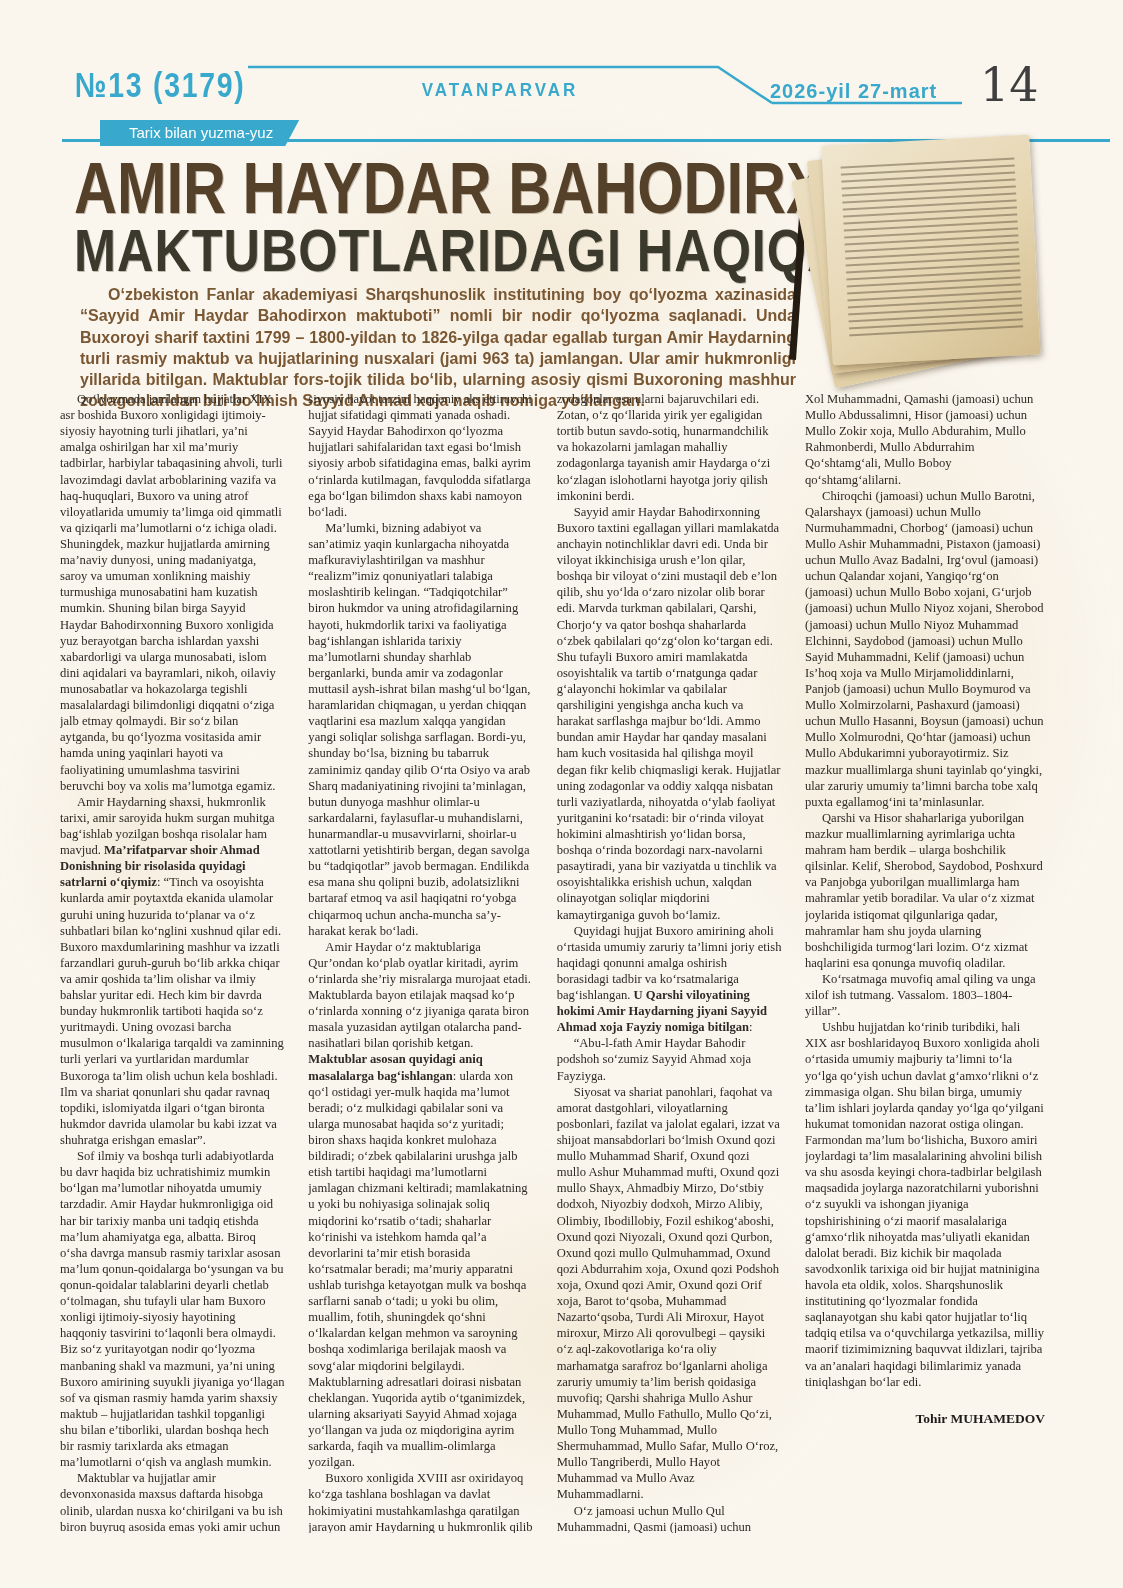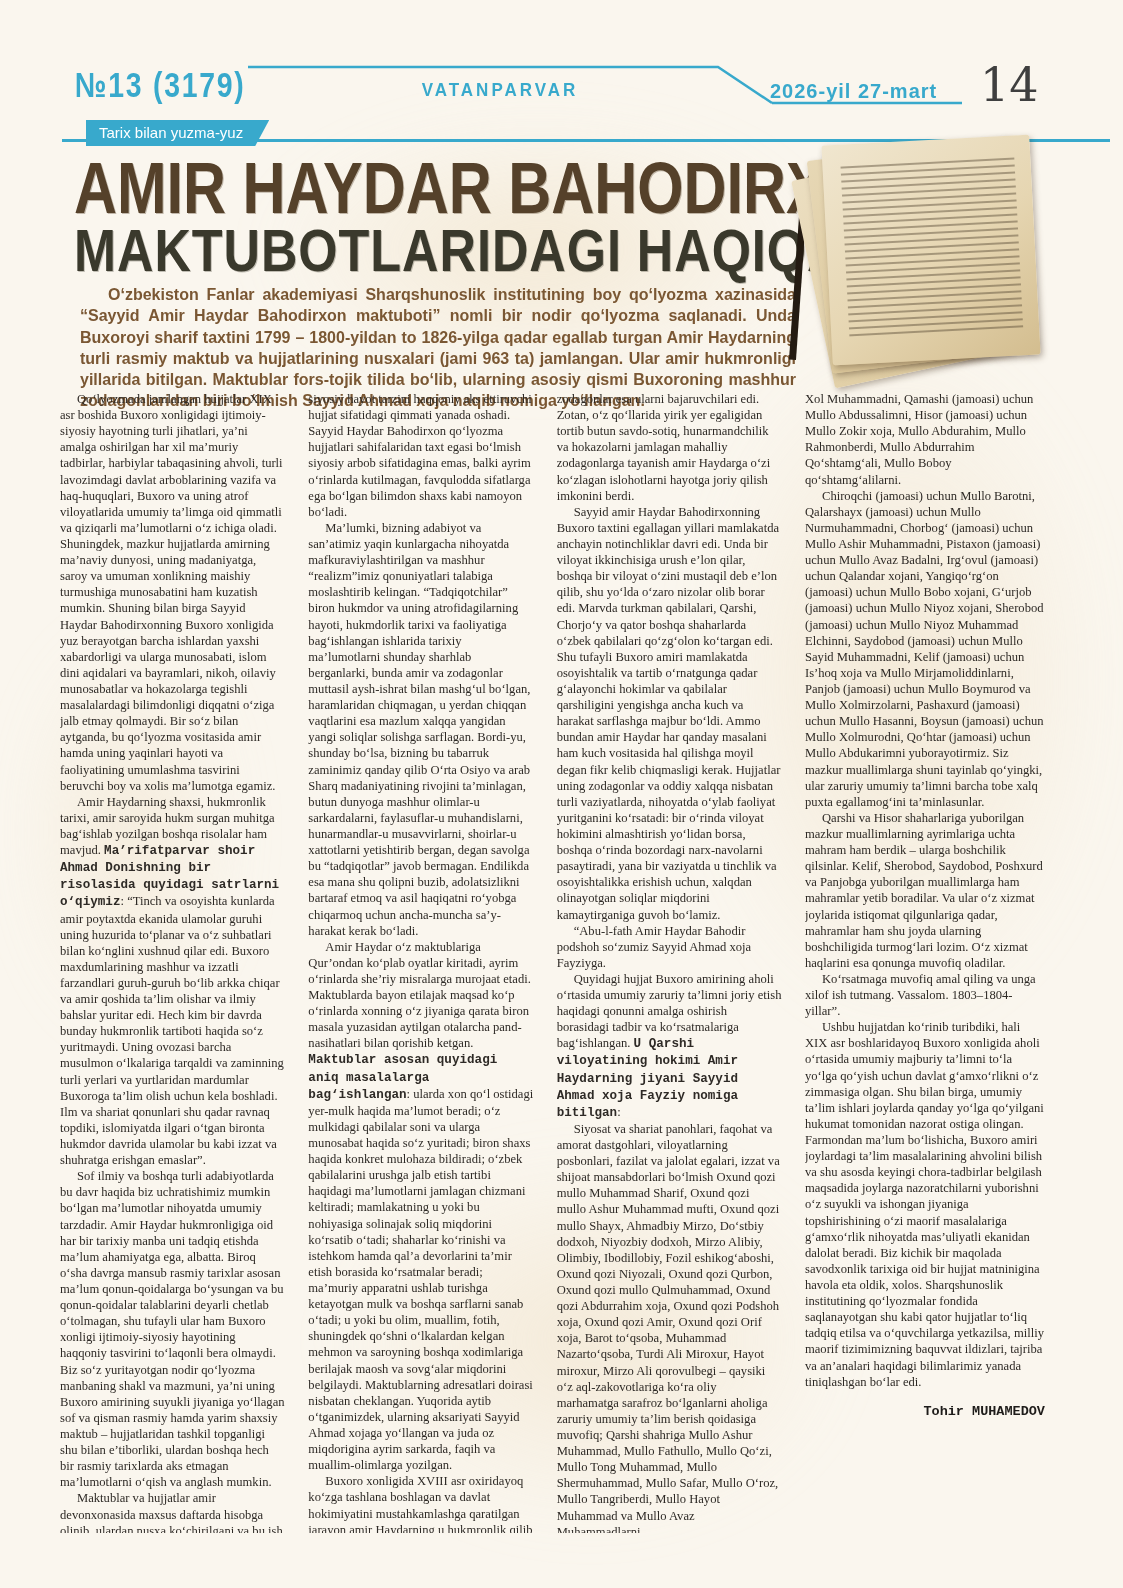--- a/index.html
+++ b/index.html
@@ -19,22 +19,22 @@
     font-size:33px;font-weight:bold;color:#38a9cc;letter-spacing:2px;transform:scale(.86,1.05);transform-origin:left top;}
   .hdr-mast{position:absolute;left:0;top:80px;width:1000px;text-align:center;font-family:"Liberation Sans",sans-serif;
     font-size:17px;font-weight:bold;color:#38a9cc;letter-spacing:3px;transform:scaleY(1.1);}
   .hdr-date{position:absolute;left:770px;top:80px;font-family:"Liberation Sans",sans-serif;
     font-size:20px;font-weight:bold;color:#38a9cc;letter-spacing:1px;transform:scaleY(1.05);}
   .hdr-page{position:absolute;left:980px;top:58px;font-family:"DejaVu Serif",serif;
     font-size:46px;color:#3f3f3f;}
   .hdr-svg{position:absolute;left:0;top:0;}
   .hdr-rule{position:absolute;left:62px;top:139px;width:1048px;height:3px;background:#38a9cc;}
 
-  .badge{position:absolute;left:86px;top:120px;background:#38a9cc;color:#fff;
-    font-family:"Liberation Sans",sans-serif;font-size:15px;padding:4px 26px 5px 13px;
+  .badge{position:absolute;left:100px;top:120px;background:#38a9cc;color:#fff;
+    font-family:"Liberation Sans",sans-serif;font-size:15px;padding:4px 26px 5px 29px;
     clip-path:polygon(0 0,100% 0,calc(100% - 14px) 100%,0 100%);}
 
   
   .headline1{position:absolute;left:74px;top:146px;font-family:"Liberation Sans",sans-serif;
     font-weight:bold;font-size:62px;color:#55412a;letter-spacing:0px;white-space:nowrap;
     transform:scale(.96,1.18);transform-origin:left top;text-shadow:1px 1px 0 rgba(85,65,42,.35);}
   .headline2{position:absolute;left:74px;top:216px;font-family:"Liberation Sans",sans-serif;
     font-weight:bold;font-size:52px;color:#3a392c;letter-spacing:1px;white-space:nowrap;
     transform:scale(.97,1.15);transform-origin:left top;text-shadow:1px 1px 0 rgba(58,57,44,.3);}
 
@@ -55,22 +55,22 @@
     filter:blur(.4px);opacity:.8;}
 
   
   .columns{position:absolute;left:60px;top:391px;width:985px;height:1142px;
     display:flex;justify-content:space-between;}
   .col{width:225px;height:100%;overflow:hidden;}
   .col.c4{width:240px;}
   .para{margin:0;font-size:12.6px;line-height:1.28;text-indent:17px;color:#2e2a26;}
   .para.noind{text-indent:0;}
   .para.it{}
-  .para .b{font-weight:bold;font-family:Liberation Mono, monospace;}
-  .para.byline{text-align:right;font-weight:bold;font-size:13.5px;margin-top:12px;color:#1e1c1a;}
+  .para .b{font-weight:bold;}
+  .para.byline{text-align:right;font-weight:bold;font-size:13.5px;margin-top:20px;color:#1e1c1a;}
 </style>
 </head>
 <body>
 
 <div class="stain s1"></div>
 <div class="stain s2"></div>
 <div class="stain s3"></div>
 <div class="stain s4"></div>
 
 <div class="hdr-issue">№13 (3179)</div>
@@ -108,22 +108,22 @@
     </div>
     <div class="col">
       <p class="para noind"><span>siyosiy hayot tarzini haqqoniy aks ettiruvchi hujjat sifatidagi qimmati yanada oshadi. Sayyid Haydar Bahodirxon qo‘lyozma hujjatlari sahifalaridan taxt egasi bo‘lmish siyosiy arbob sifatidagina emas, balki ayrim o‘rinlarda kutilmagan, favqulodda sifatlarga ega bo‘lgan bilimdon shaxs kabi namoyon bo‘ladi.</span></p>
       <p class="para"><span>Ma’lumki, bizning adabiyot va san’atimiz yaqin kunlargacha nihoyatda mafkuraviylashtirilgan va mashhur “realizm”imiz qonuniyatlari talabiga moslashtirib kelingan. “Tadqiqotchilar” biron hukmdor va uning atrofidagilarning hayoti, hukmdorlik tarixi va faoliyatiga bag‘ishlangan ishlarida tarixiy ma’lumotlarni shunday sharhlab berganlarki, bunda amir va zodagonlar muttasil aysh-ishrat bilan mashg‘ul bo‘lgan, haramlaridan chiqmagan, u yerdan chiqqan vaqtlarini esa mazlum xalqqa yangidan yangi soliqlar solishga sarflagan. Bordi-yu, shunday bo‘lsa, bizning bu tabarruk zaminimiz qanday qilib O‘rta Osiyo va arab Sharq madaniyatining rivojini ta’minlagan, butun dunyoga mashhur olimlar-u sarkardalarni, faylasuflar-u muhandislarni, hunarmandlar-u musavvirlarni, shoirlar-u xattotlarni yetishtirib bergan, degan savolga bu “tadqiqotlar” javob bermagan. Endilikda esa mana shu qolipni buzib, adolatsizlikni bartaraf etmoq va asil haqiqatni ro‘yobga chiqarmoq uchun ancha-muncha sa’y-harakat kerak bo‘ladi.</span></p>
       <p class="para"><span>Amir Haydar o‘z maktublariga Qur’ondan ko‘plab oyatlar kiritadi, ayrim o‘rinlarda she’riy misralarga murojaat etadi. Maktublarda bayon etilajak maqsad ko‘p o‘rinlarda xonning o‘z jiyaniga qarata biron masala yuzasidan aytilgan otalarcha pand-nasihatlari bilan qorishib ketgan. </span><span class="b">Maktublar asosan quyidagi aniq masalalarga bag‘ishlangan</span><span>: ularda xon qo‘l ostidagi yer-mulk haqida ma’lumot beradi; o‘z mulkidagi qabilalar soni va ularga munosabat haqida so‘z yuritadi; biron shaxs haqida konkret mulohaza bildiradi; o‘zbek qabilalarini urushga jalb etish tartibi haqidagi ma’lumotlarni jamlagan chizmani keltiradi; mamlakatning u yoki bu nohiyasiga solinajak soliq miqdorini ko‘rsatib o‘tadi; shaharlar ko‘rinishi va istehkom hamda qal’a devorlarini ta’mir etish borasida ko‘rsatmalar beradi; ma’muriy apparatni ushlab turishga ketayotgan mulk va boshqa sarflarni sanab o‘tadi; u yoki bu olim, muallim, fotih, shuningdek qo‘shni o‘lkalardan kelgan mehmon va saroyning boshqa xodimlariga berilajak maosh va sovg‘alar miqdorini belgilaydi. Maktublarning adresatlari doirasi nisbatan cheklangan. Yuqorida aytib o‘tganimizdek, ularning aksariyati Sayyid Ahmad xojaga yo‘llangan va juda oz miqdorigina ayrim sarkarda, faqih va muallim-olimlarga yozilgan.</span></p>
       <p class="para"><span>Buxoro xonligida XVIII asr oxiridayoq ko‘zga tashlana boshlagan va davlat hokimiyatini mustahkamlashga qaratilgan jarayon amir Haydarning u hukmronlik qilib turgan davrda joriy etilgan yangi tartib-qoidalarda namoyon bo‘lgan umumiy islohotchilik faoliyati bilan to‘la mos tushadi. U islohotchilarning yaratuvchisi va ilhomchisi, mahalliy</span></p>
     </div>
     <div class="col">
       <p class="para noind"><span>zodagonlar esa ularni bajaruvchilari edi. Zotan, o‘z qo‘llarida yirik yer egaligidan tortib butun savdo-sotiq, hunarmandchilik va hokazolarni jamlagan mahalliy zodagonlarga tayanish amir Haydarga o‘zi ko‘zlagan islohotlarni hayotga joriy qilish imkonini berdi.</span></p>
       <p class="para"><span>Sayyid amir Haydar Bahodirxonning Buxoro taxtini egallagan yillari mamlakatda anchayin notinchliklar davri edi. Unda bir viloyat ikkinchisiga urush e’lon qilar, boshqa bir viloyat o‘zini mustaqil deb e’lon qilib, shu yo‘lda o‘zaro nizolar olib borar edi. Marvda turkman qabilalari, Qarshi, Chorjo‘y va qator boshqa shaharlarda o‘zbek qabilalari qo‘zg‘olon ko‘targan edi. Shu tufayli Buxoro amiri mamlakatda osoyishtalik va tartib o‘rnatgunga qadar g‘alayonchi hokimlar va qabilalar qarshiligini yengishga ancha kuch va harakat sarflashga majbur bo‘ldi. Ammo bundan amir Haydar har qanday masalani ham kuch vositasida hal qilishga moyil degan fikr kelib chiqmasligi kerak. Hujjatlar uning zodagonlar va oddiy xalqqa nisbatan turli vaziyatlarda, nihoyatda o‘ylab faoliyat yuritganini ko‘rsatadi: bir o‘rinda viloyat hokimini almashtirish yo‘lidan borsa, boshqa o‘rinda bozordagi narx-navolarni pasaytiradi, yana bir vaziyatda u tinchlik va osoyishtalikka erishish uchun, xalqdan olinayotgan soliqlar miqdorini kamaytirganiga guvoh bo‘lamiz.</span></p>
+      <p class="para"><span>Quyidagi hujjat Buxoro amirining aholi o‘rtasida umumiy zaruriy ta’limni joriy etish haqidagi qonunni amalga oshirish borasidagi tadbir va ko‘rsatmalariga bag‘ishlangan. </span><span class="b">U Qarshi viloyatining hokimi Amir Haydarning jiyani Sayyid Ahmad xoja Fayziy nomiga bitilgan</span><span>:</span></p>
       <p class="para it"><span>“Abu-l-fath Amir Haydar Bahodir podshoh so‘zumiz Sayyid Ahmad xoja Fayziyga.</span></p>
-      <p class="para"><span>Quyidagi hujjat Buxoro amirining aholi o‘rtasida umumiy zaruriy ta’limni joriy etish haqidagi qonunni amalga oshirish borasidagi tadbir va ko‘rsatmalariga bag‘ishlangan. </span><span class="b">U Qarshi viloyatining hokimi Amir Haydarning jiyani Sayyid Ahmad xoja Fayziy nomiga bitilgan</span><span>:</span></p>
       <p class="para it"><span>Siyosat va shariat panohlari, faqohat va amorat dastgohlari, viloyatlarning posbonlari, fazilat va jalolat egalari, izzat va shijoat mansabdorlari bo‘lmish Oxund qozi mullo Muhammad Sharif, Oxund qozi mullo Ashur Muhammad mufti, Oxund qozi mullo Shayx, Ahmadbiy Mirzo, Do‘stbiy dodxoh, Niyozbiy dodxoh, Mirzo Alibiy, Olimbiy, Ibodillobiy, Fozil eshikog‘aboshi, Oxund qozi Niyozali, Oxund qozi Qurbon, Oxund qozi mullo Qulmuhammad, Oxund qozi Abdurrahim xoja, Oxund qozi Podshoh xoja, Oxund qozi Amir, Oxund qozi Orif xoja, Barot to‘qsoba, Muhammad Nazarto‘qsoba, Turdi Ali Miroxur, Hayot miroxur, Mirzo Ali qorovulbegi – qaysiki o‘z aql-zakovotlariga ko‘ra oliy marhamatga sarafroz bo‘lganlarni aholiga zaruriy umumiy ta’lim berish qoidasiga muvofiq; Qarshi shahriga Mullo Ashur Muhammad, Mullo Fathullo, Mullo Qo‘zi, Mullo Tong Muhammad, Mullo Shermuhammad, Mullo Safar, Mullo O‘roz, Mullo Tangriberdi, Mullo Hayot Muhammad va Mullo Avaz Muhammadlarni.</span></p>
       <p class="para it"><span>O‘z jamoasi uchun Mullo Qul Muhammadni, Qasmi (jamoasi) uchun Mullo Avaz Muhammadni, Maymanak (jamoasi) uchun Mullo Rahimni, Koson (shahri jamoasi) uchun Mullo</span></p>
     </div>
     <div class="col c4">
       <p class="para it noind"><span>Xol Muhammadni, Qamashi (jamoasi) uchun Mullo Abdussalimni, Hisor (jamoasi) uchun Mullo Zokir xoja, Mullo Abdurahim, Mullo Rahmonberdi, Mullo Abdurrahim Qo‘shtamg‘ali, Mullo Boboy qo‘shtamg‘alilarni.</span></p>
       <p class="para it"><span>Chiroqchi (jamoasi) uchun Mullo Barotni, Qalarshayx (jamoasi) uchun Mullo Nurmuhammadni, Chorbog‘ (jamoasi) uchun Mullo Ashir Muhammadni, Pistaxon (jamoasi) uchun Mullo Avaz Badalni, Irg‘ovul (jamoasi) uchun Qalandar xojani, Yangiqo‘rg‘on (jamoasi) uchun Mullo Bobo xojani, G‘urjob (jamoasi) uchun Mullo Niyoz xojani, Sherobod (jamoasi) uchun Mullo Niyoz Muhammad Elchinni, Saydobod (jamoasi) uchun Mullo Sayid Muhammadni, Kelif (jamoasi) uchun Is’hoq xoja va Mullo Mirjamoliddinlarni, Panjob (jamoasi) uchun Mullo Boymurod va Mullo Xolmirzolarni, Pashaxurd (jamoasi) uchun Mullo Hasanni, Boysun (jamoasi) uchun Mullo Xolmurodni, Qo‘htar (jamoasi) uchun Mullo Abdukarimni yuborayotirmiz. Siz mazkur muallimlarga shuni tayinlab qo‘yingki, ular zaruriy umumiy ta’limni barcha tobe xalq puxta egallamog‘ini ta’minlasunlar.</span></p>
       <p class="para it"><span>Qarshi va Hisor shaharlariga yuborilgan mazkur muallimlarning ayrimlariga uchta mahram ham berdik – ularga boshchilik qilsinlar. Kelif, Sherobod, Saydobod, Poshxurd va Panjobga yuborilgan muallimlarga ham mahramlar yetib boradilar. Va ular o‘z xizmat joylarida istiqomat qilgunlariga qadar, mahramlar ham shu joyda ularning boshchiligida turmog‘lari lozim. O‘z xizmat haqlarini esa qonunga muvofiq oladilar.</span></p>
       <p class="para it"><span>Ko‘rsatmaga muvofiq amal qiling va unga xilof ish tutmang. Vassalom. 1803–1804-yillar”.</span></p>
       <p class="para"><span>Ushbu hujjatdan ko‘rinib turibdiki, hali XIX asr boshlaridayoq Buxoro xonligida aholi o‘rtasida umumiy majburiy ta’limni to‘la yo‘lga qo‘yish uchun davlat g‘amxo‘rlikni o‘z zimmasiga olgan. Shu bilan birga, umumiy ta’lim ishlari joylarda qanday yo‘lga qo‘yilgani hukumat tomonidan nazorat ostiga olingan. Farmondan ma’lum bo‘lishicha, Buxoro amiri joylardagi ta’lim masalalarining ahvolini bilish va shu asosda keyingi chora-tadbirlar belgilash maqsadida joylarga nazoratchilarni yuborishni o‘z suyukli va ishongan jiyaniga topshirishining o‘zi maorif masalalariga g‘amxo‘rlik nihoyatda mas’uliyatli ekanidan dalolat beradi. Biz kichik bir maqolada savodxonlik tarixiga oid bir hujjat matninigina havola eta oldik, xolos. Sharqshunoslik institutining qo‘lyozmalar fondida saqlanayotgan shu kabi qator hujjatlar to‘liq tadqiq etilsa va o‘quvchilarga yetkazilsa, milliy maorif tizimimizning baquvvat ildizlari, tajriba va an’analari haqidagi bilimlarimiz yanada tiniqlashgan bo‘lar edi.</span></p>
       <p class="para byline noind"><span class="b">Tohir MUHAMEDOV</span></p>

